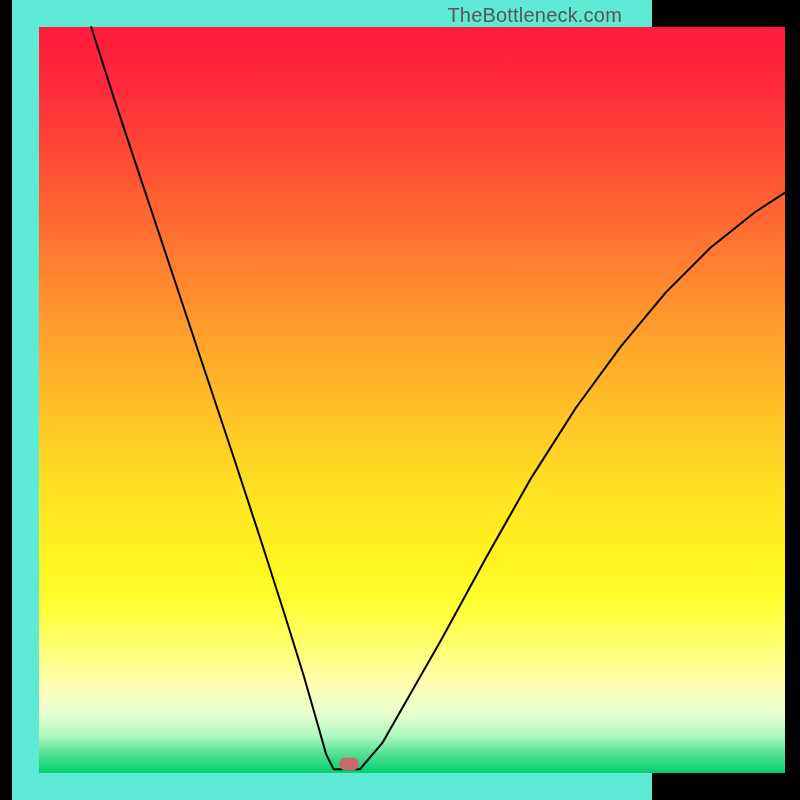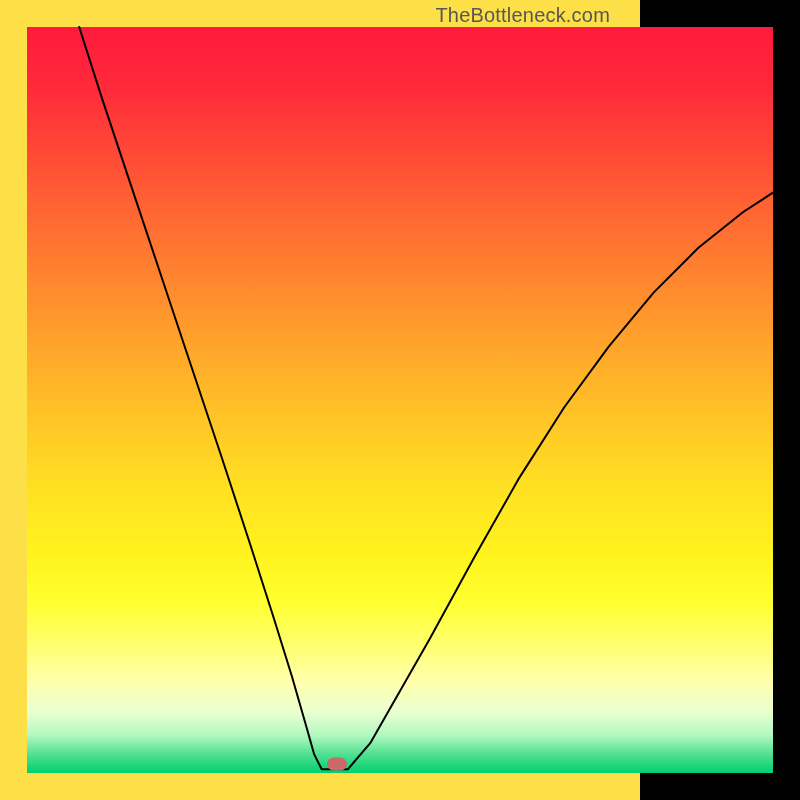--- a/index.html
+++ b/index.html
@@ -1,16 +1,16 @@
 <!DOCTYPE html>
 <html><head>
 <meta charset="utf-8">
 <style>
   html,body{margin:0;padding:0;width:800px;height:800px;background:#000;overflow:hidden}
-  .frame{position:absolute;left:0;top:0;width:640px;height:800px;background:#fde047}
+  .frame{position:absolute;left:12px;top:0;width:640px;height:800px;background:#5eead4}
   .plot{position:absolute;left:27px;top:27px;width:746px;height:746px;
         background:linear-gradient(to bottom,
           #ff1a3c 0%,
           #ff2a3a 8%,
           #ff4a36 17%,
           #ff6a32 26%,
           #ff8a2e 35%,
           #ffa92a 44%,
           #ffc626 53%,
           #ffe122 62%,

